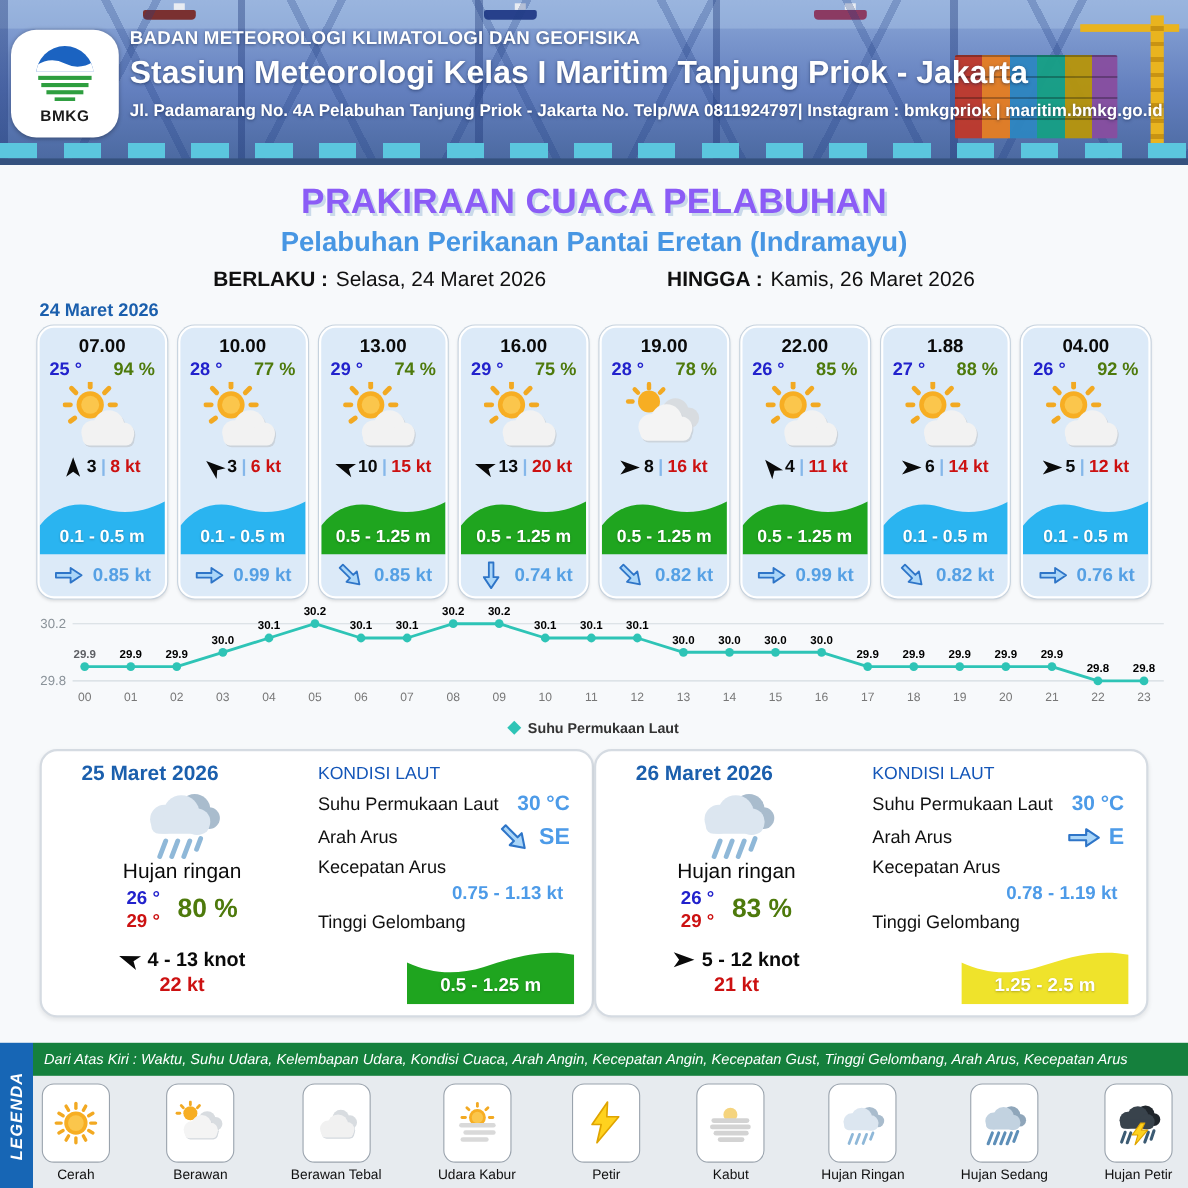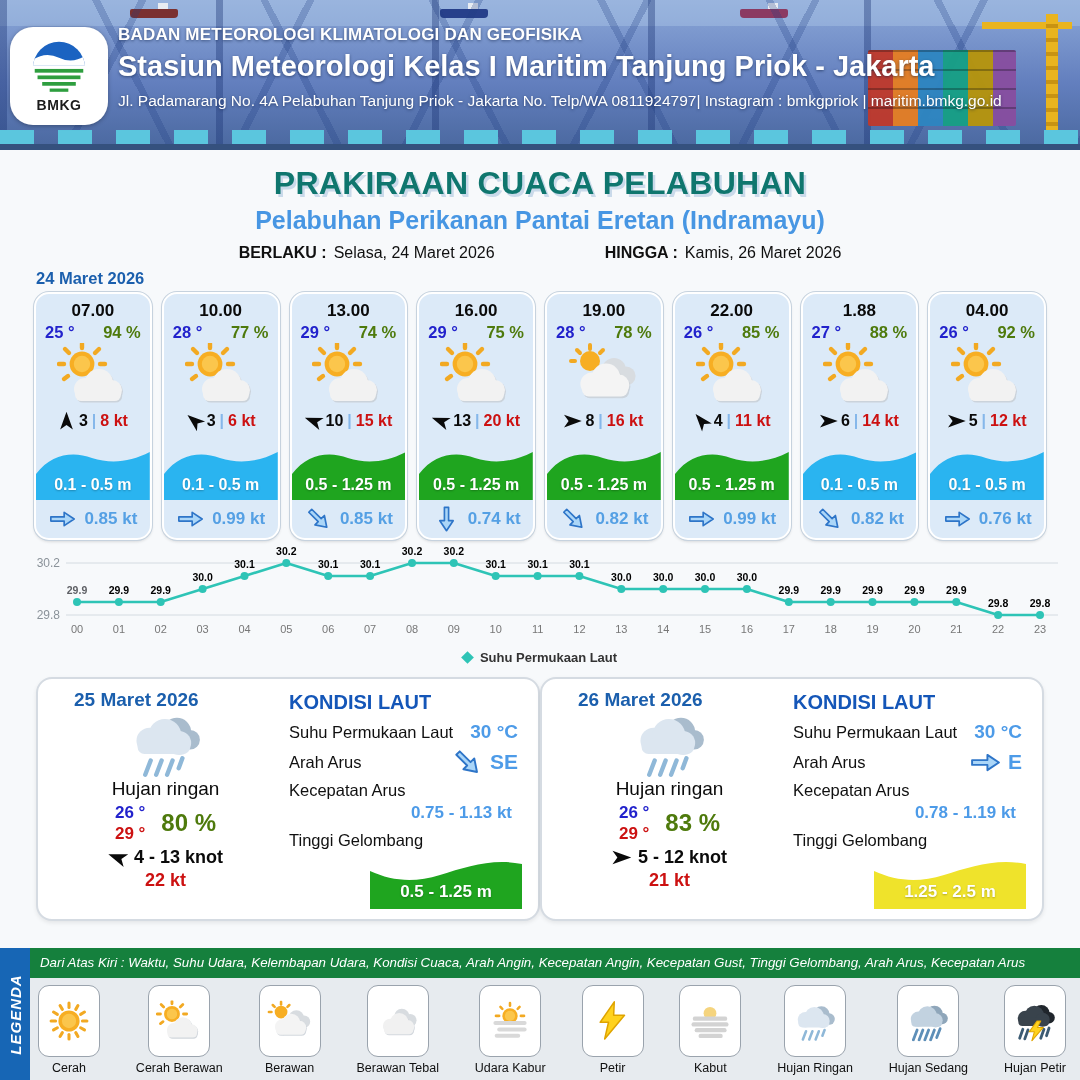--- a/index.html
+++ b/index.html
@@ -30,27 +30,27 @@
   .chairs{ position:absolute; left:0; right:0; bottom:6px; height:14px;
     background:repeating-linear-gradient(90deg,#5BC6DE 0 34px,transparent 34px 58px); }
   .floor{ position:absolute; left:0; right:0; bottom:0; height:6px; background:#35517E; }
   .logoBox{ position:absolute; left:10px; top:27px; width:98px; height:98px; background:#fff; border-radius:23px;
     display:flex; flex-direction:column; align-items:center; justify-content:center; gap:1px;
     box-shadow:0 1px 4px rgba(0,0,0,.3); }
   .logoTxt{ font-size:14px; font-weight:bold; color:#1b1b1b; letter-spacing:.5px; }
   .h-text{ position:absolute; left:118px; top:25px; color:#fff; text-shadow:0 1px 3px rgba(10,25,60,.55); }
   .h-agency{ font-size:17px; font-weight:bold; letter-spacing:.2px; }
   .h-station{ font-size:29px; font-weight:bold; margin-top:5px; }
-  .h-address{ font-size:15.5px; margin-top:9px; font-weight:400; }
+  .h-address{ font-size:15.5px; margin-top:9px; font-weight:700; }
   
   .titleWrap{ text-align:center; padding-top:15px; flex:none; }
-  .mainTitle{ font-size:32px; font-weight:800; color:#0f766e; letter-spacing:.3px;
+  .mainTitle{ font-size:32px; font-weight:800; color:#8b5cf6; letter-spacing:.3px;
     text-shadow:2.5px 2.5px 0 rgba(27,94,168,.2); }
   .subTitle{ font-size:25px; font-weight:800; color:#4796E3; margin-top:4px; }
-  .validity{ margin-top:9px; font-size:16px; color:#101010; display:flex; justify-content:center; gap:110px; }
+  .validity{ margin-top:9px; font-size:19px; color:#101010; display:flex; justify-content:center; gap:110px; }
   .validity b{ margin-right:7px; }
   .dateLabel{ margin:7px 0 4px 36px; font-size:16.5px; font-weight:bold; color:#1B5FAD; flex:none; }
   
   .cardsRow{ display:flex; gap:10px; margin:0 34px; flex:none;justify-content:center; }
   .fcard{ flex:1; height:248px; background:#DCEAF8; border:2px solid #fff; border-radius:15px;
     box-shadow:0 0 0 1px #C6D2DE, 0 2px 3px rgba(0,0,0,.12);
     display:flex; flex-direction:column; overflow:hidden; }
   .fc-time{ text-align:center; font-weight:bold; font-size:17px; color:#0A0A0A; margin-top:7px; }
   .fc-th{ display:flex; justify-content:space-between; padding:2px 9px 0; font-weight:bold; font-size:16.5px; }
   .fc-temp{ color:#2222CC; } .fc-hum{ color:#4E7A0C; }
@@ -78,25 +78,25 @@
   .dcard{ flex:1; background:#fff; border:2px solid #D5DBE2; border-radius:16px;
     box-shadow:0 2px 4px rgba(0,0,0,.08); display:flex; height:244px; overflow:hidden; }
   .dc-left{ width:237px; padding:10px 0 8px 18px; display:flex; flex-direction:column; align-items:center; }
   .dc-date{ align-self:flex-start; margin-left:18px; font-size:19px; font-weight:bold; color:#1B5FAD; }
   .dc-icon{ width:92px; height:70px; margin-top:-3px; }
   .dc-cond{ font-size:19px; color:#0A0A0A; }
   .dc-tr{ display:flex; align-items:center; gap:16px; margin-top:2px; }
   .dc-temps{ display:flex; flex-direction:column; font-size:17px; font-weight:bold; line-height:21px; }
   .dc-tmin{ color:#2222CC; } .dc-tmax{ color:#CC1111; }
   .dc-hum{ font-size:24px; font-weight:bold; color:#4E7A0C; }
-  .dc-wind{ display:flex; align-items:center; gap:7px; font-size:18px; font-weight:bold; margin-top:3px; color:#0A0A0A; }
+  .dc-wind{ display:flex; align-items:center; gap:7px; font-size:18px; font-weight:bold; margin-top:14px; color:#0A0A0A; }
   .dc-wind .dart{ width:19px; height:21px; }
   .dc-gust{ font-size:18px; font-weight:bold; color:#CC1111; margin-top:2px; }
   .dc-right{ flex:1; padding:12px 20px 10px 14px; position:relative; }
-  .sea-h{ font-size:20px; font-weight:700; color:#1456B8; }
+  .sea-h{ font-size:16px; font-weight:400; color:#1456B8; }
   .sea-row{ display:flex; justify-content:space-between; align-items:center; margin-top:7px; }
   .sea-lbl{ font-size:16.5px; color:#101010; }
   .sst-val{ font-size:19px; font-weight:bold; color:#4D9BE8; }
   .dirWrap{ display:flex; align-items:center; gap:6px;text-align:right; }
   .dirWrap svg{ width:33px; height:23px; }
   .dir-val{ font-size:21px; font-weight:bold; color:#4D9BE8; }
   .cs-val{ text-align:right; font-size:17px; font-weight:bold; color:#4D9BE8; margin-top:3px; padding-right:6px; }
   .wave-lbl{ margin-top:8px; }
   .badge{ position:absolute; right:16px; bottom:10px; width:152px; height:58px; }
   .badge svg{ position:absolute; inset:0; width:100%; height:100%; }
@@ -823,28 +823,20 @@
 
       <div class="legItem">
         <div class="legBox">
           <svg viewBox="0 0 36 32">
             <use href="#i-cerah"></use>
           </svg>
         </div>
         <div class="legLabel">Cerah</div>
       </div>
 
-      <div class="legItem">
-        <div class="legBox">
-          <svg viewBox="0 0 36 32">
-            <use href="#i-cerah-berawan"></use>
-          </svg>
-        </div>
-        <div class="legLabel">Cerah Berawan</div>
-      </div>
 
       <div class="legItem">
         <div class="legBox">
           <svg viewBox="0 0 36 32">
             <use href="#i-berawan"></use>
           </svg>
         </div>
         <div class="legLabel">Berawan</div>
       </div>
 

